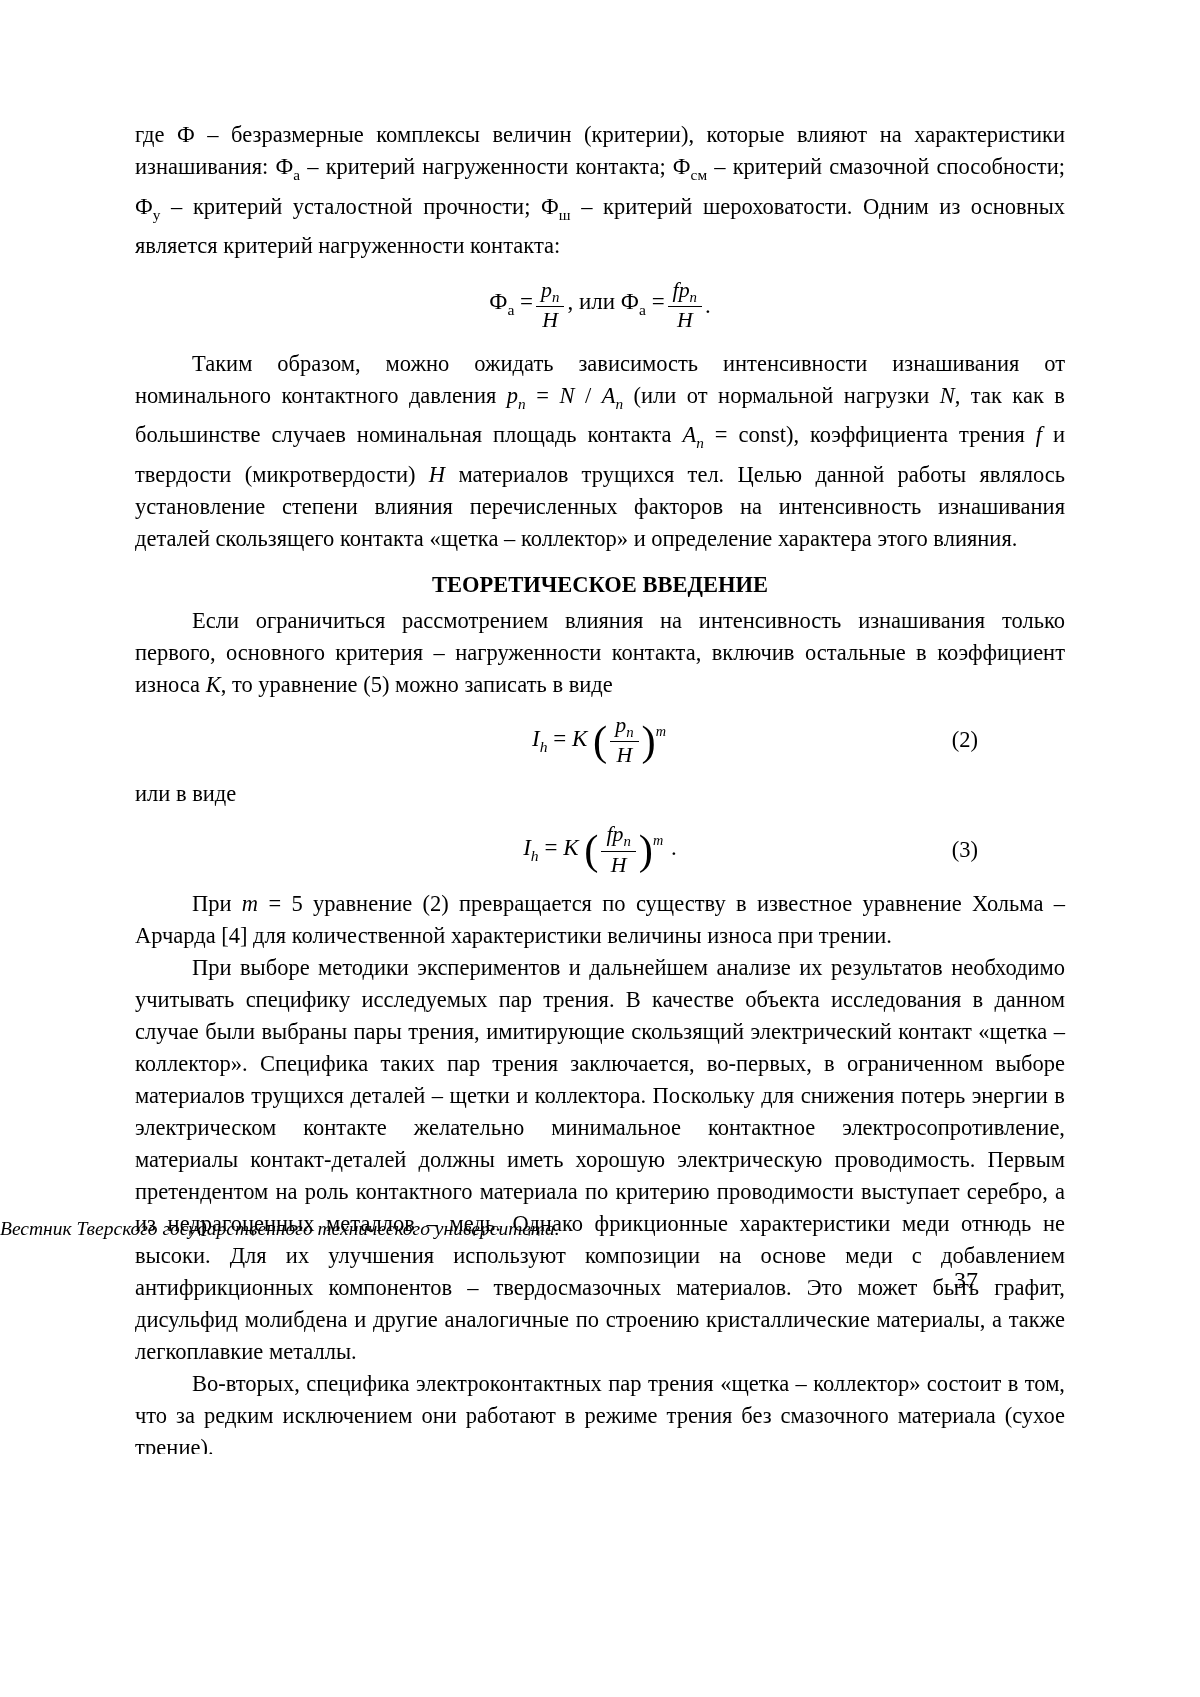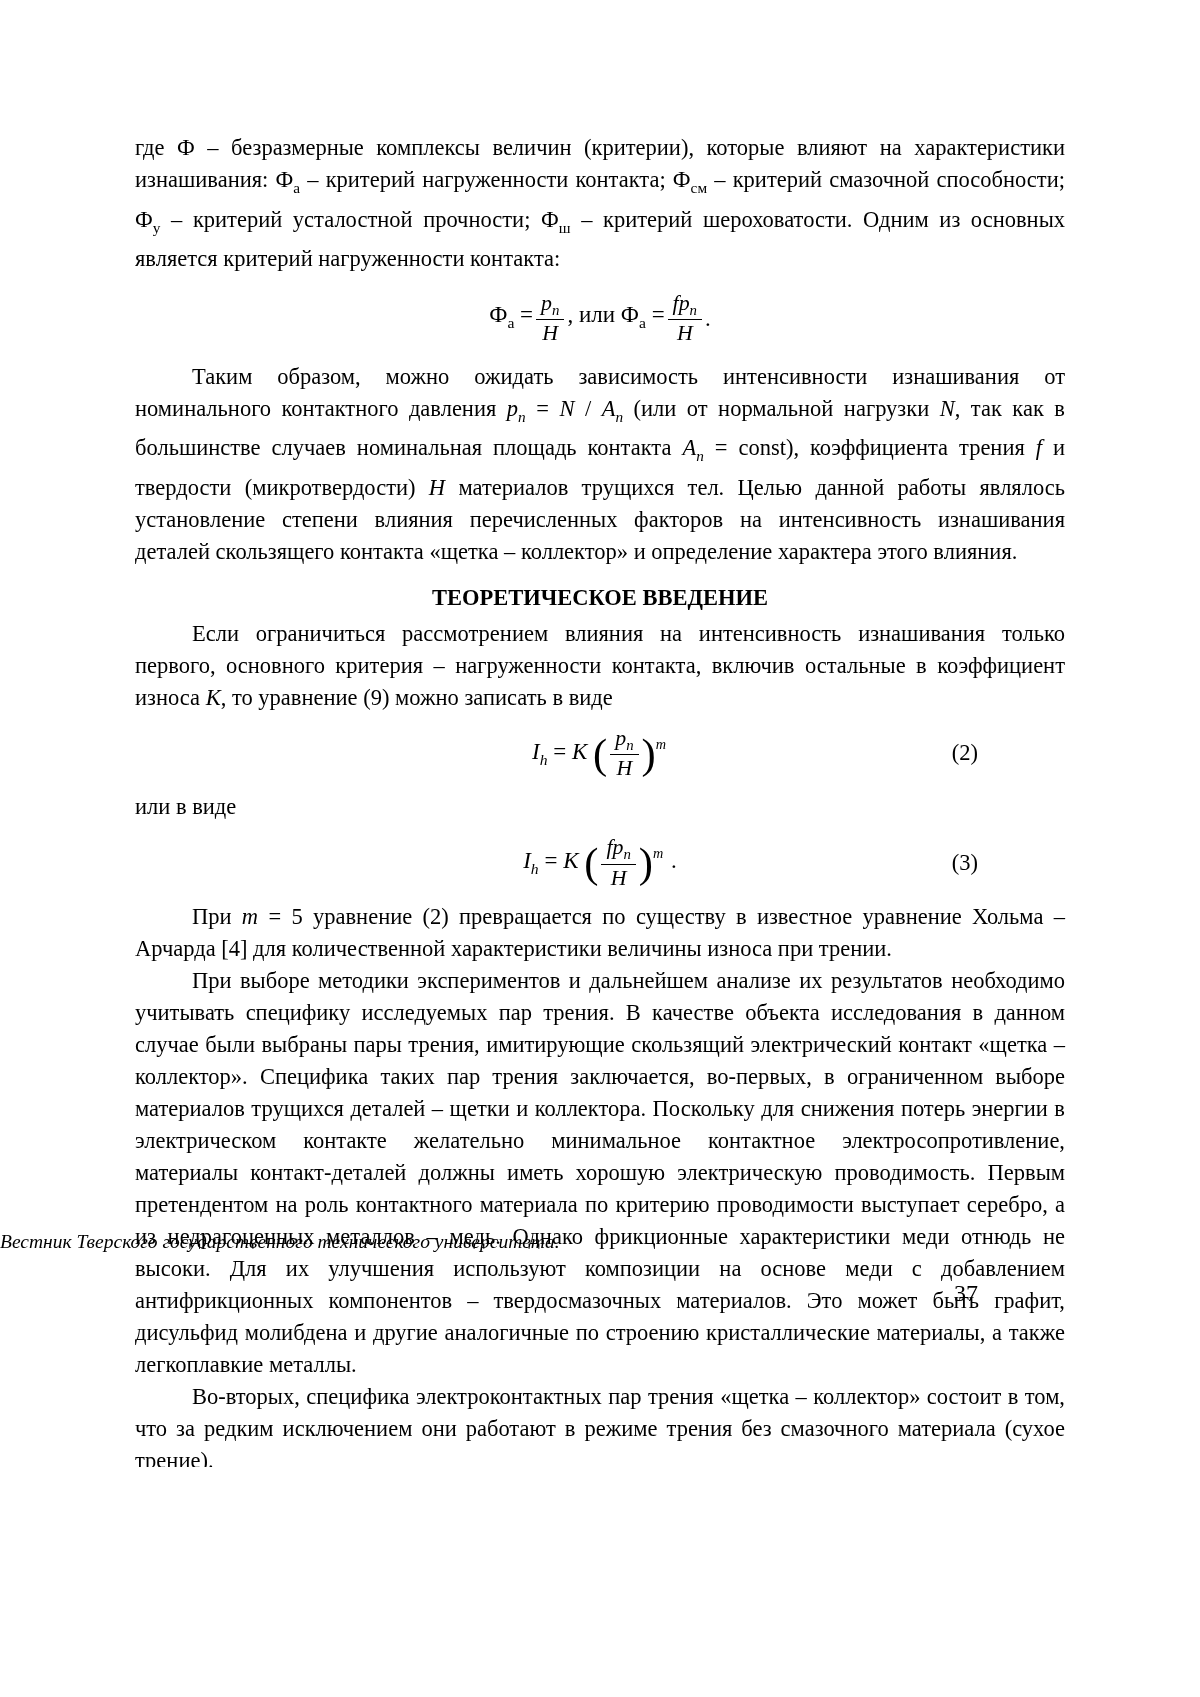--- a/index.html
+++ b/index.html
@@ -1,19 +1,19 @@
 <!DOCTYPE html>
 <html><head>
 <meta charset="utf-8">
 <style>
   html,body { margin:0; padding:0; background:#ffffff; }
   .page {
     position:relative;
     width:1200px; height:1453px;
-    margin:14px auto;
+    margin:1px auto;
     background:#ffffff;
     color:#000000;
     font-family:"Liberation Serif","DejaVu Serif",serif;
     box-sizing:border-box;
     padding:118px 135px 0 135px;
     overflow:hidden;
   }
   .body-text {
     margin:0;
     font-size:22.5px;
@@ -122,21 +122,21 @@
       <span class="num"><i>f</i><i>p</i><sub class="it">n</sub></span>
       <span class="den"><i>H</i></span>
     </span>
     <span><span> .</span></span>
   </div>
 
   <p class="body-text indent"><span>Таким образом, можно ожидать зависимость интенсивности изнашивания от номинального контактного давления </span><i>p</i><sub class="it">n</sub><span> = </span><i>N</i><span> / </span><i>A</i><sub class="it">n</sub><span> (или от нормальной нагрузки </span><i>N</i><span>, так как в большинстве случаев номинальная площадь контакта </span><i>A</i><sub class="it">n</sub><span> = const), коэффициента трения </span><i>f</i><span> и твердости (микротвердости) </span><i>H</i><span> материалов трущихся тел. Целью данной работы являлось установление степени влияния перечисленных факторов на интенсивность изнашивания деталей скользящего контакта «щетка – коллектор» и определение характера этого влияния.</span></p>
 
   <h2 class="section-heading">ТЕОРЕТИЧЕСКОЕ ВВЕДЕНИЕ</h2>
 
-  <p class="body-text indent"><span>Если ограничиться рассмотрением влияния на интенсивность изнашивания только первого, основного критерия – нагруженности контакта, включив остальные в коэффициент износа </span><i>K</i><span>, то уравнение (9) можно записать в виде</span></p>
+  <p class="body-text indent"><span>Если ограничиться рассмотрением влияния на интенсивность изнашивания только первого, основного критерия – нагруженности контакта, включив остальные в коэффициент износа </span><i>K</i><span>, то уравнение (5) можно записать в виде</span></p>
 
   <div class="eq-row">
     <span>
       <span><i>I</i><sub class="it">h</sub><span> = </span><i>K</i><span> </span></span><span class="bigp">(</span><span class="frac">
         <span class="num"><i>p</i><sub class="it">n</sub></span>
         <span class="den"><i>H</i></span>
       </span><span class="bigp">)</span><span class="exp">m</span><span class="eq-tail"></span>
     </span>
     <span class="eq-num">(2)</span>
   </div>

